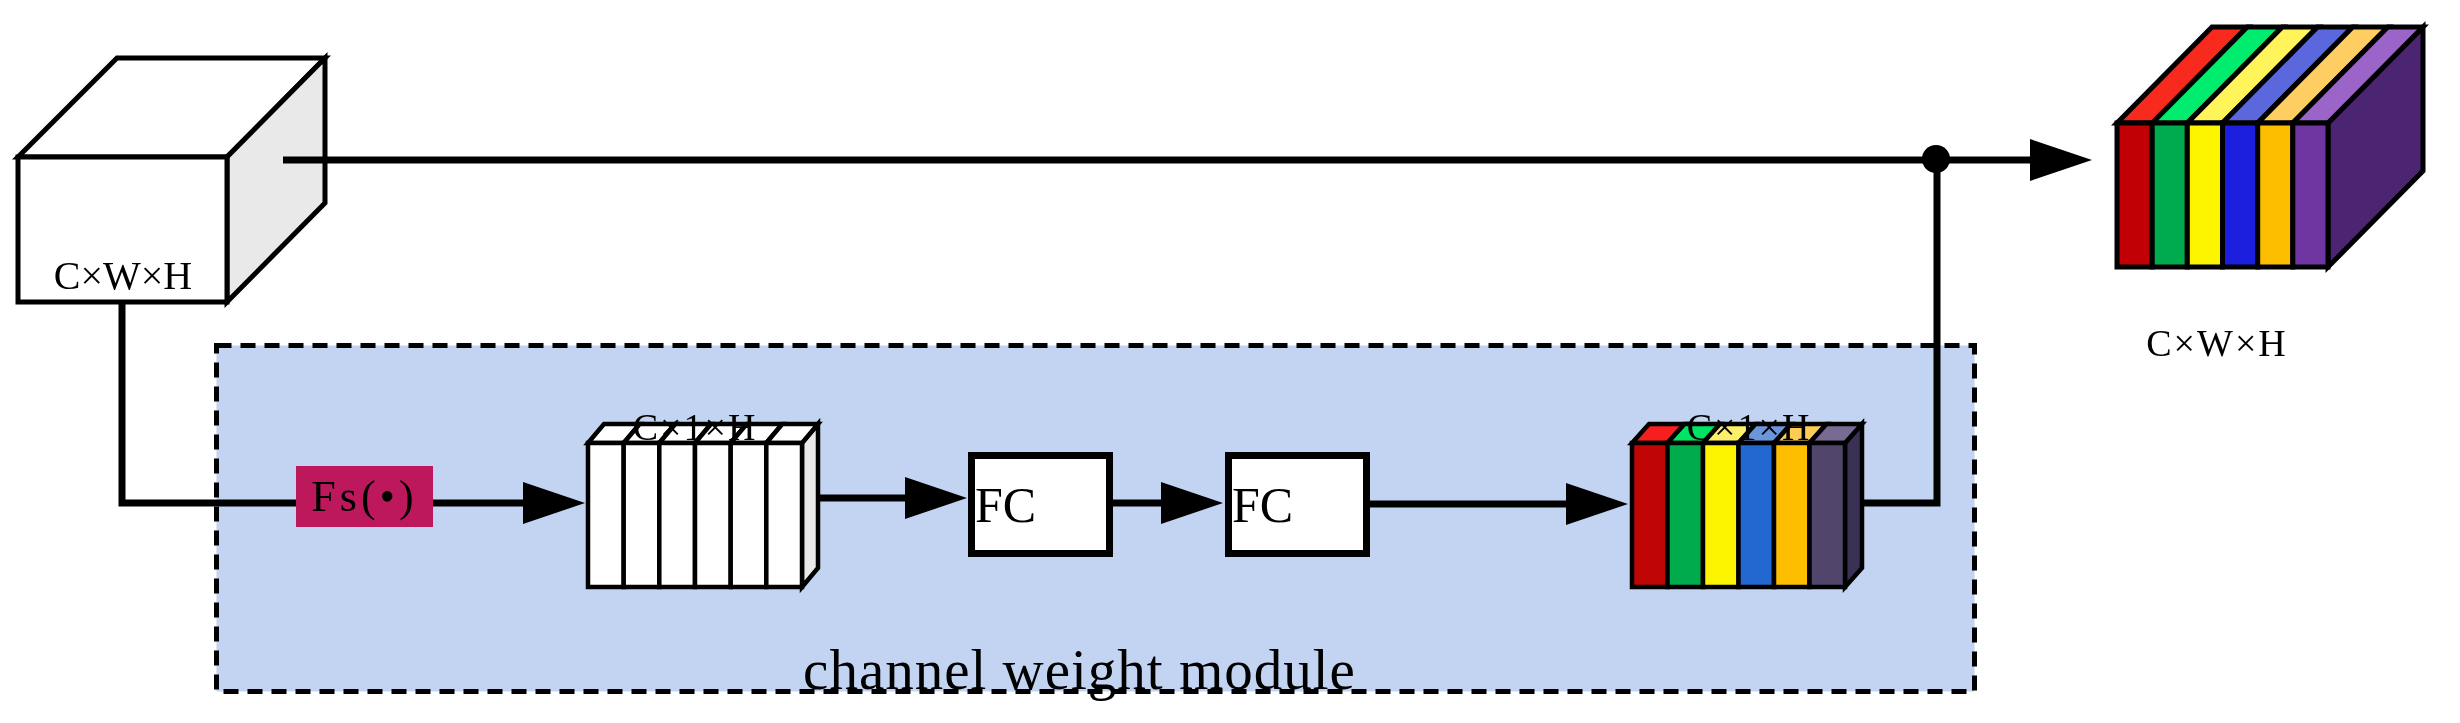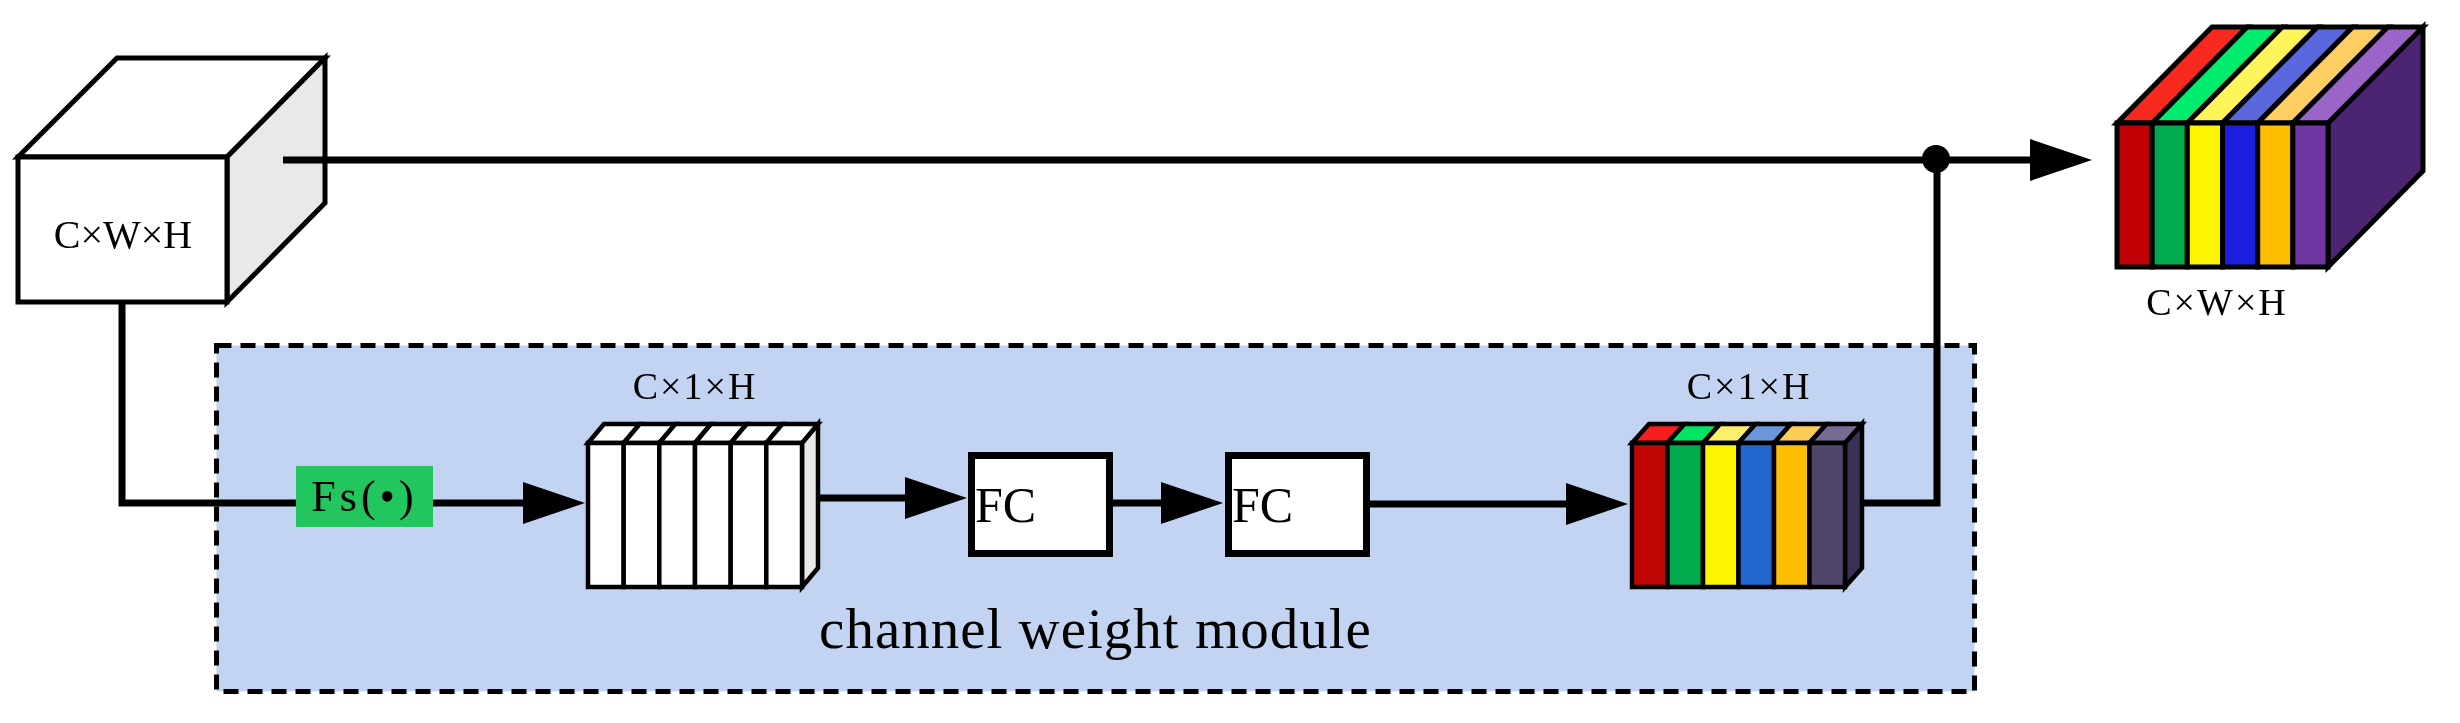--- a/index.html
+++ b/index.html
@@ -17,30 +17,31 @@
     width: 2460px; height: 723px;
     z-index: 1;
   }
   .lbl {
     position: absolute;
     z-index: 2;
     color: #000000;
     text-align: center;
     white-space: nowrap;
     font-family: "Liberation Serif", serif;
+    margin-top: 41px;
   }
   .dim-label { font-size: 38px; letter-spacing: 2px; }
   .input-dim { font-size: 40px; }
   .module-title { font-size: 57px; letter-spacing: 1px; }
   .fs-box {
     position: absolute;
     z-index: 2;
     left: 296px; top: 466px;
     width: 137px; height: 61px;
-    background: #22c55e;
+    background: #be185d;
     display: flex; align-items: center; justify-content: center;
     font-size: 44px; letter-spacing: 4px;
     font-family: "Liberation Serif", serif;
   }
   .fc-box {
     position: absolute;
     z-index: 2;
     width: 145px; height: 105px;
     box-sizing: border-box;
     border: 7px solid #000000;
@@ -144,17 +145,17 @@
   <div class="fc-box" id="fc1">
     <span>FC</span>
   </div>
 
   <div class="fc-box" id="fc2">
     <span>FC</span>
   </div>
 
   <div class="lbl dim-label" style="left:1634px; top:364px; width:230px;">C×1×H</div>
 
-  <div class="lbl module-title" style="left:216px; top:596px; width:1759px;">channel weight module</div>
+  <div class="lbl module-title" style="left:200px; top:596px; width:1759px;">channel weight module</div>
 
   <div class="lbl dim-label" style="left:2107px; top:280px; width:220px;">C×W×H</div>
 
 </div>
 
 </body></html>

